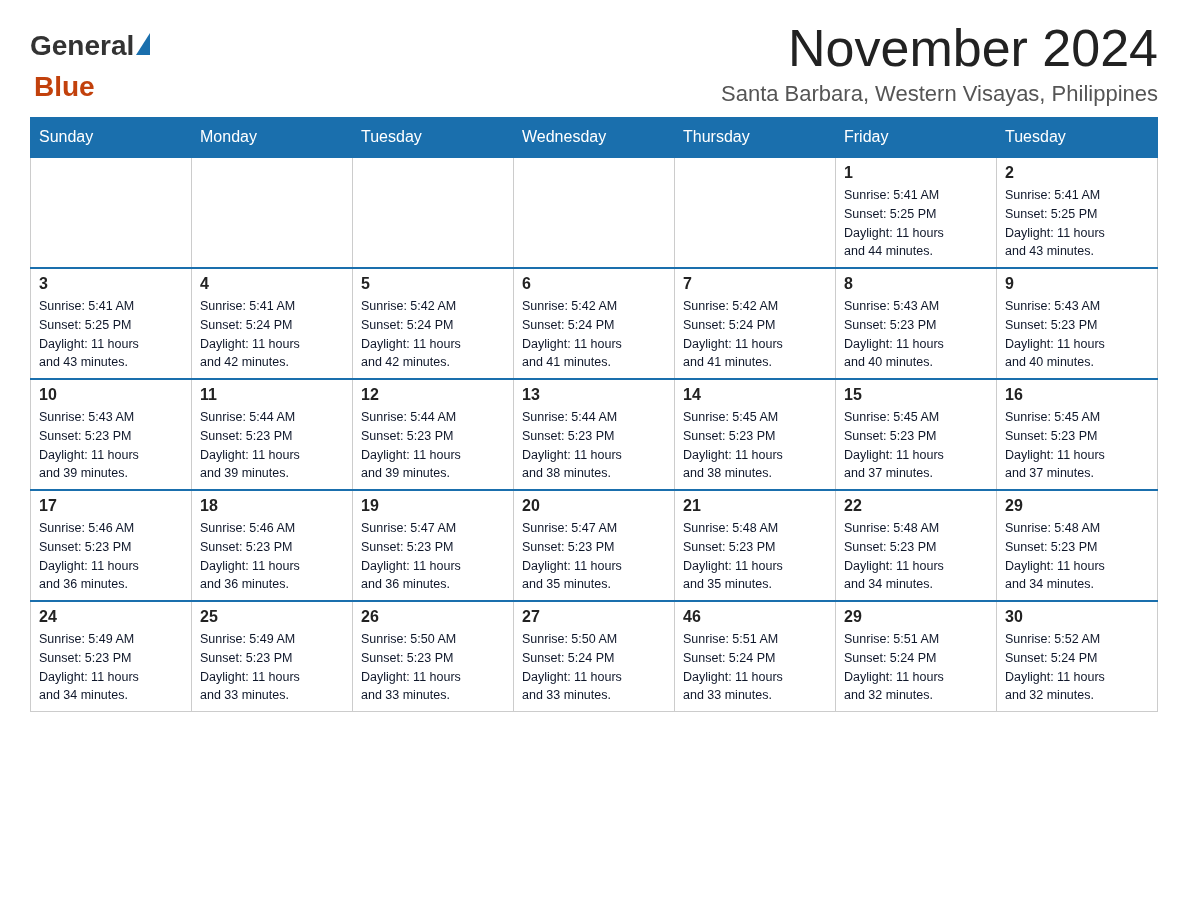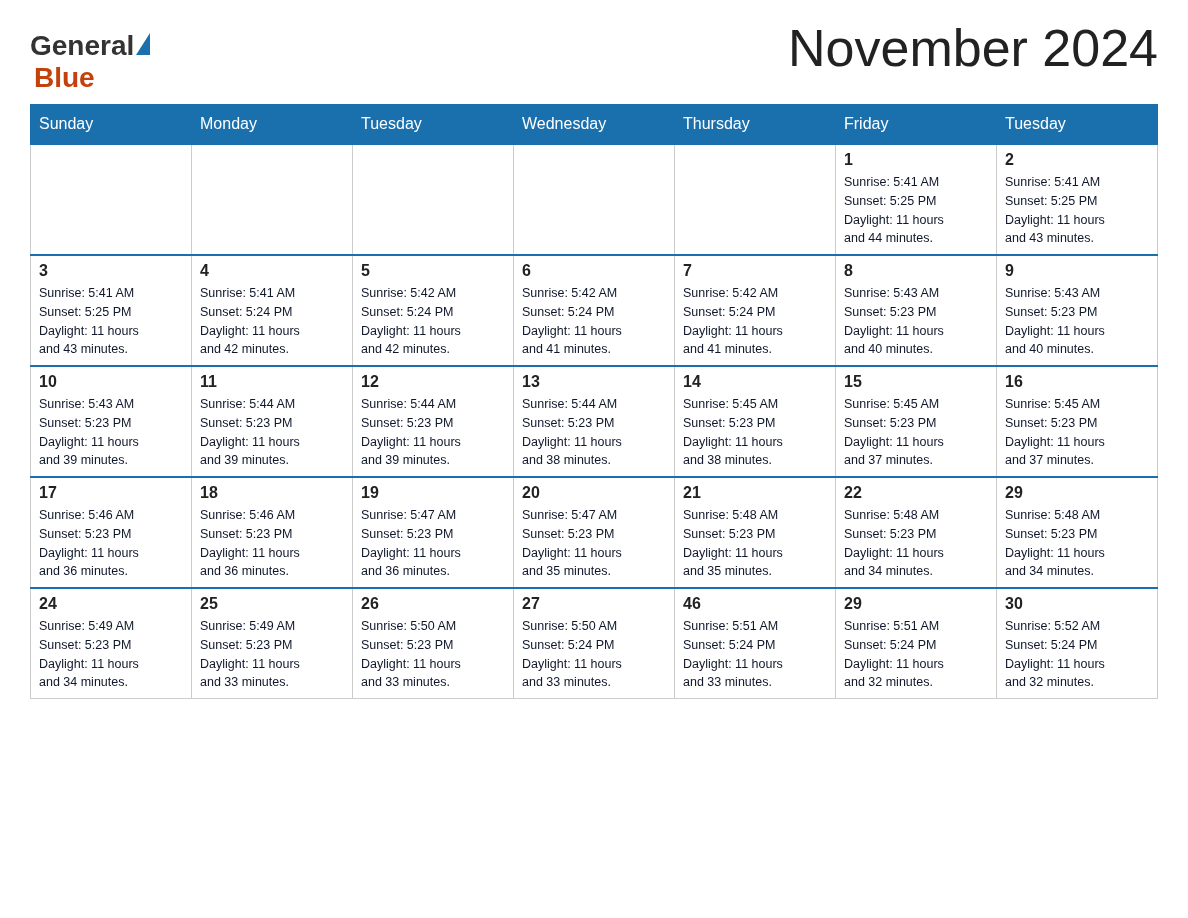--- a/index.html
+++ b/index.html
@@ -41,20 +41,21 @@
     .logo-blue {
       font-size: 28px;
       font-weight: bold;
       color: #c2410c;
       display: block;
       margin-left: 4px;
     }
     .logo-right {
       display: flex;
       flex-direction: column;
+      gap: 9px;
     }
     .logo-top-row {
       display: flex;
       align-items: center;
     }
     .title-block {
       text-align: right;
     }
     .page-title {
       font-size: 52px;
@@ -122,20 +123,21 @@
     <div class="logo-right">
       <div class="logo-top-row">
         <span class="logo-text-general">General</span>
         <span class="logo-triangle"></span>
       </div>
       <span class="logo-blue">Blue</span>
     </div>
   </div>
   <div class="title-block">
     <h1 class="page-title">November 2024</h1>
+    <div class="subtitle">Santa Barbara, Western Visayas, Philippines</div>
   </div>
 </div>
 
 <table class="calendar">
   <thead>
     <tr>
     <th>Sunday</th>
         <th>Monday</th>
         <th>Tuesday</th>
         <th>Wednesday</th>

